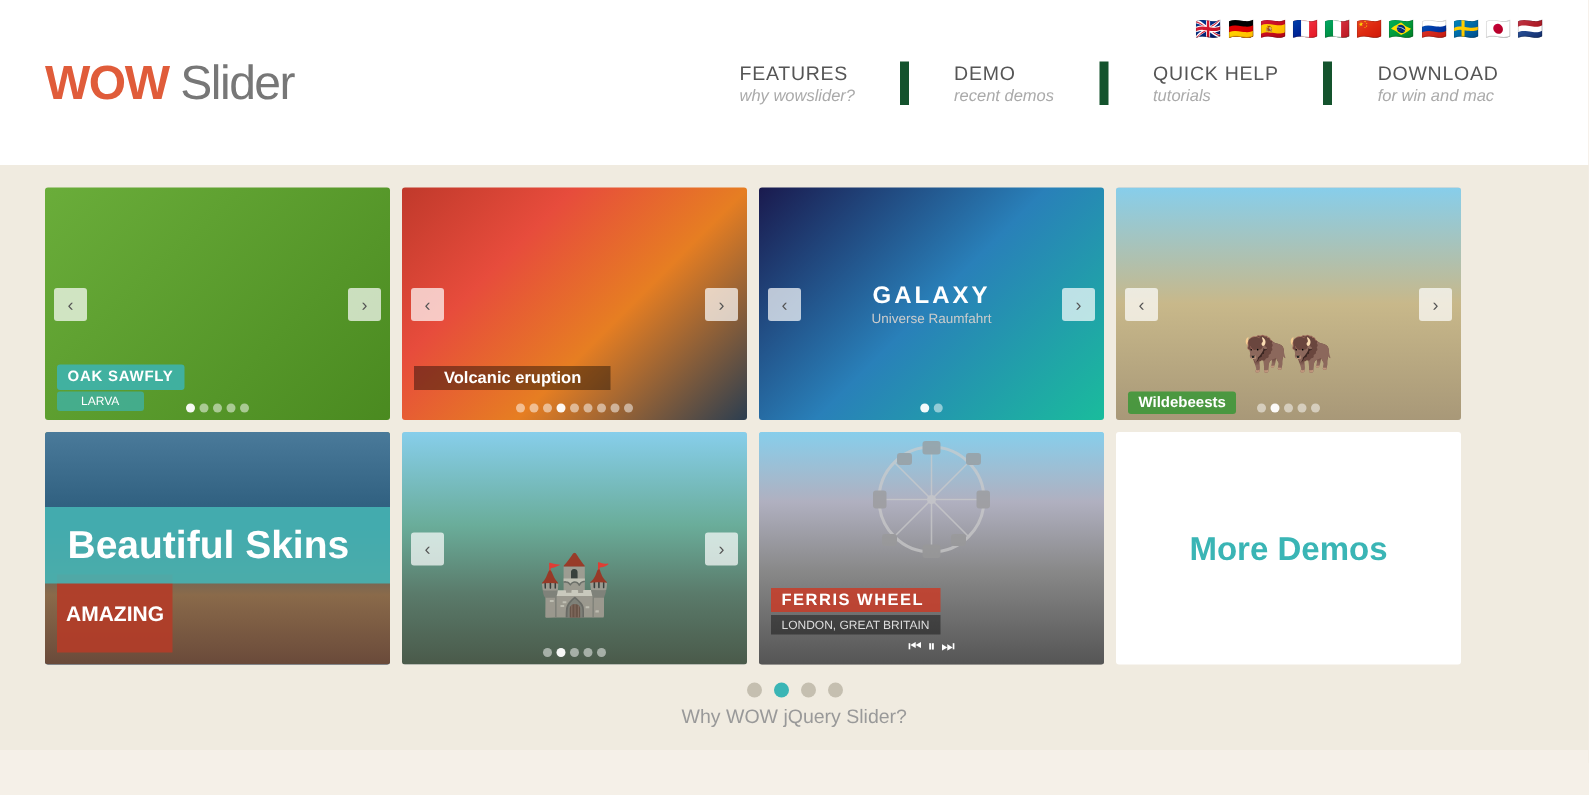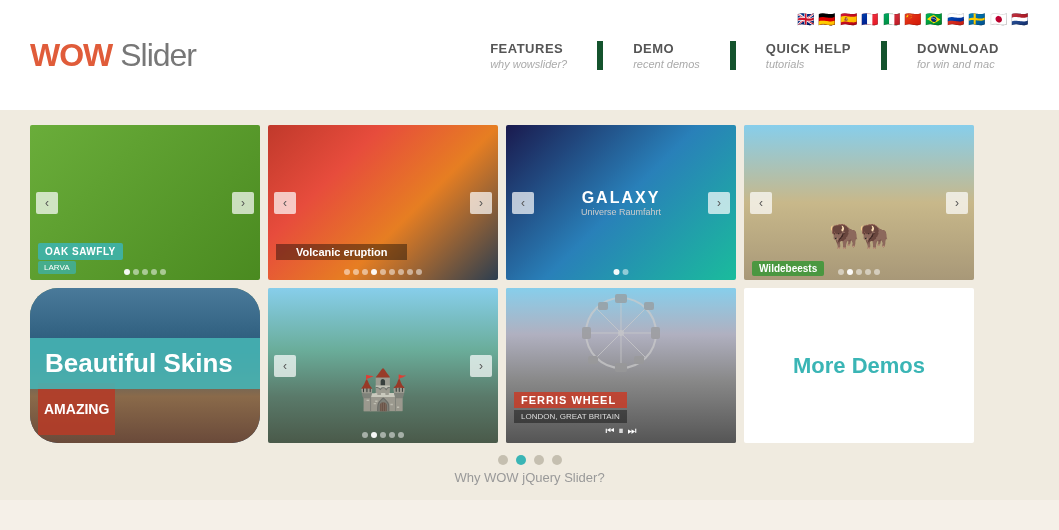--- a/index.html
+++ b/index.html
@@ -39,21 +39,21 @@
     }
     .nav-item {
       padding: 0 30px;
       text-align: left;
       cursor: pointer;
       border-left: 6px solid #14532d;
     }
     .nav-item:first-child { border-left: none; }
     .nav-label {
       font-size: 13px;
-      font-weight: bold;
+      font-weight: normal;
       color: #555;
       text-transform: uppercase;
       letter-spacing: 0.5px;
     }
     .nav-sub {
       font-size: 11px;
       color: #aaa;
       font-style: italic;
       margin-top: 2px;
     }
@@ -136,21 +136,21 @@
       text-transform: uppercase;
       letter-spacing: 0.5px;
     }
     .thumb-label-sub {
       position: absolute;
       bottom: 6px;
       left: 8px;
       background: rgba(60,180,180,0.7);
       color: #fff;
       font-size: 8px;
-      padding: 2px 6px;
+      padding: 2px 16px;
       border-radius: 2px;
       margin-top: 12px;
     }
 
     .thumb-label-volcanic {
       position: absolute;
       bottom: 20px;
       left: 8px;
       color: #fff;
       font-size: 11px;
@@ -205,21 +205,20 @@
       background: rgba(255,255,255,0.5);
     }
     .dot.active { background: rgba(255,255,255,0.95); }
 
     
     .thumb-large {
       grid-row: 1 / 3;
       grid-column: 1 / 2;
       background: linear-gradient(135deg, #8a6a4a 0%, #5a7a9a 50%, #3a5a7a 100%);
       position: relative;
-      border-radius: 28px;
     }
 
     
     .overlay-skins {
       position: absolute;
       top: 50px;
       left: 0;
       right: 0;
       background: rgba(70,180,180,0.9);
       padding: 10px 15px;

